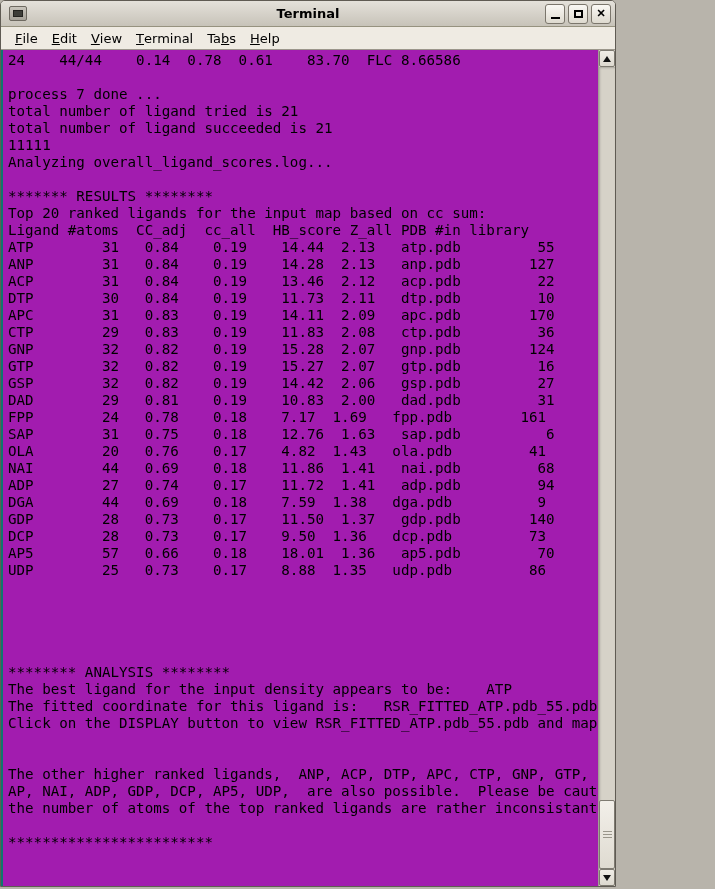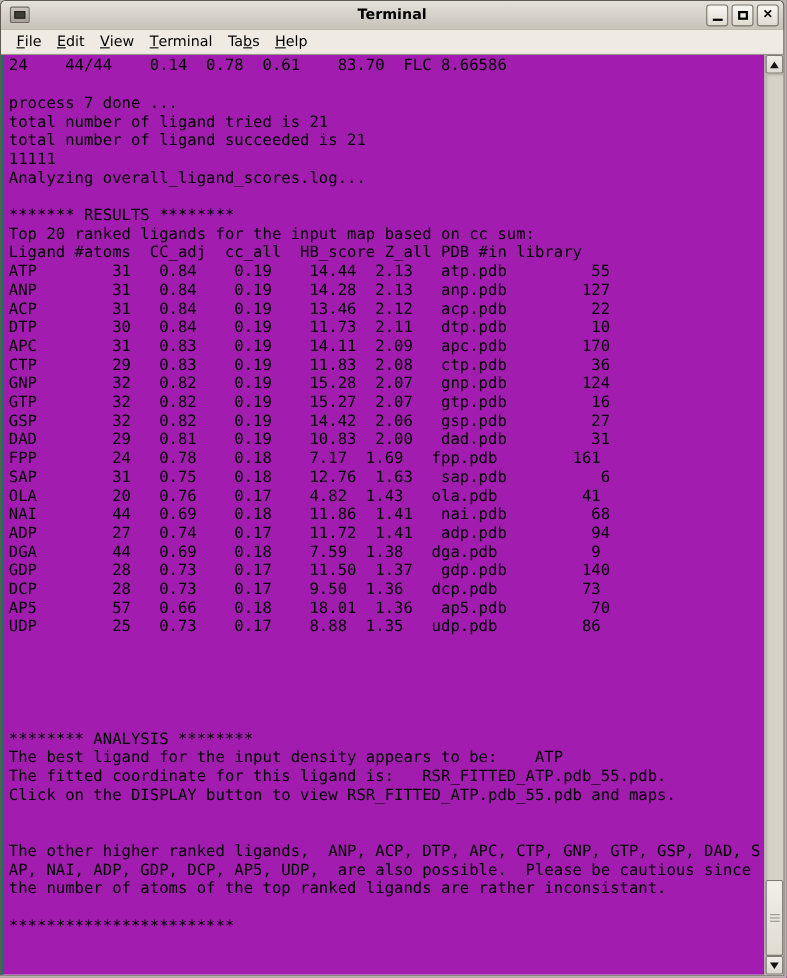--- a/index.html
+++ b/index.html
@@ -1,18 +1,18 @@
 <!DOCTYPE html>
 <html><head>
 <meta charset="utf-8">
 <style>
   html,body{margin:0;padding:0;background:#b8b4ab;}
   *{box-sizing:border-box;}
   .window{
-    width:713px;height:887px;margin:0;position:relative;
+    width:616px;height:887px;margin:0;position:relative;
     border:1px solid #5f5b53;background:#eeeae2;
     font-family:"DejaVu Sans","Liberation Sans",sans-serif;
     display:flex;flex-direction:column;
     border-radius:5px 5px 0 0;
   }
   
   .titlebar{
     height:26px;flex:0 0 26px;position:relative;
     background:linear-gradient(#e4e1da,#d3cfc6 60%,#c7c3b9);
     border-bottom:1px solid #96927f;

